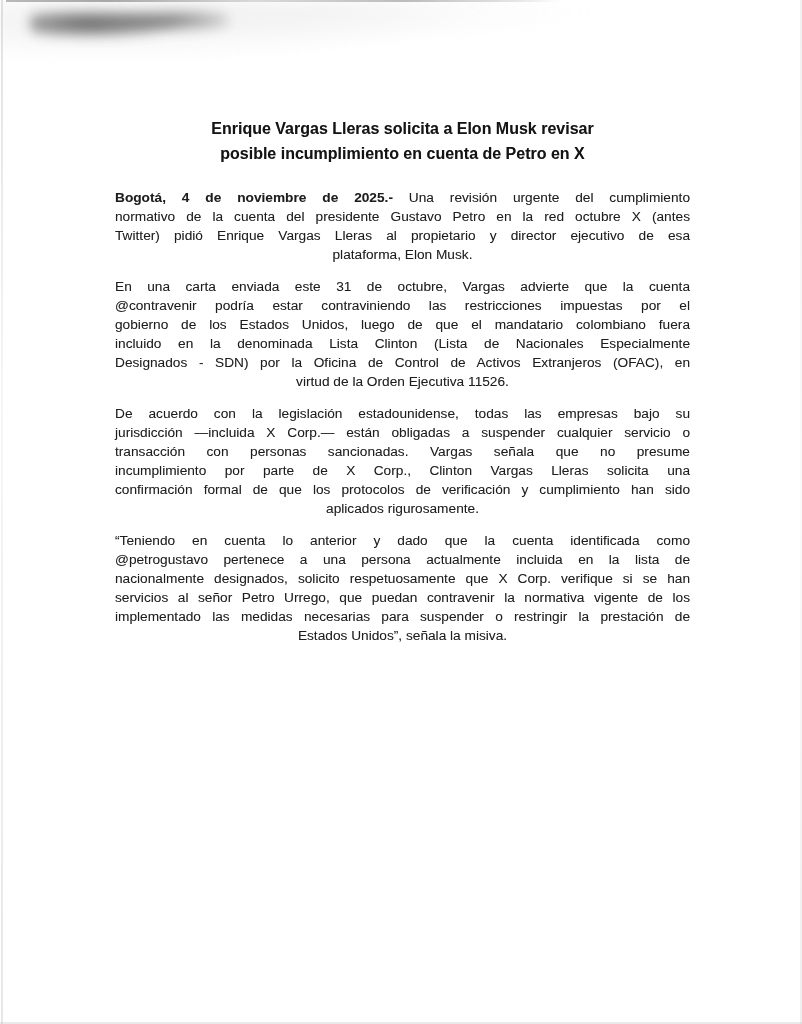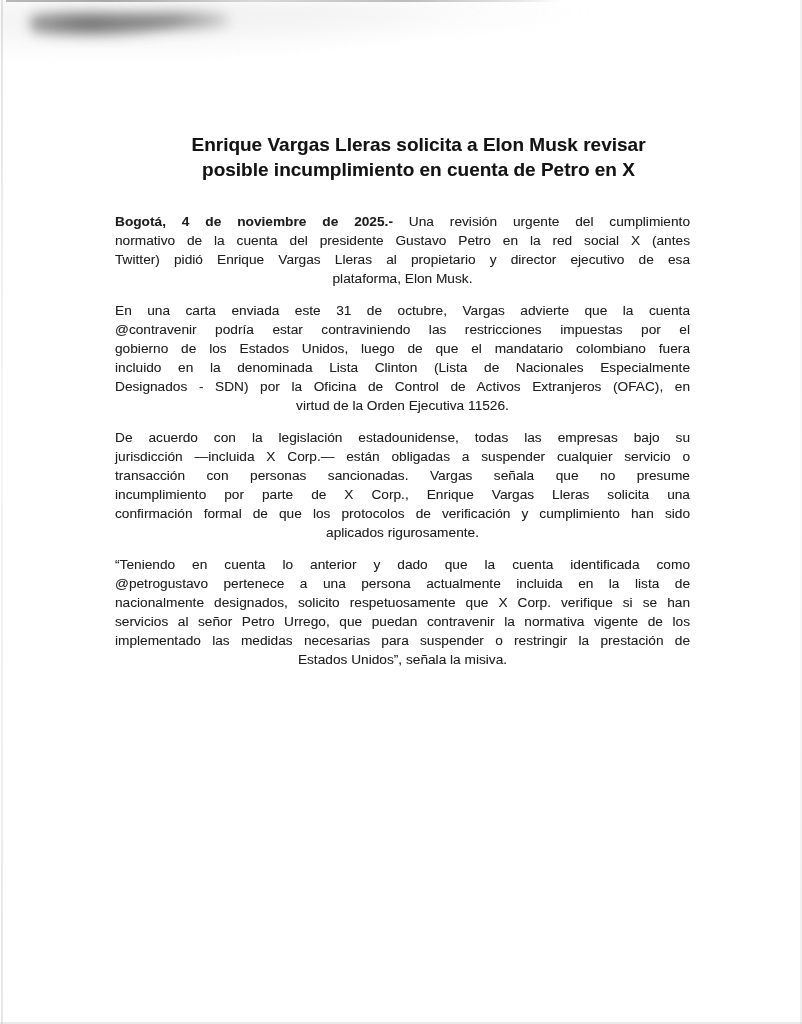--- a/index.html
+++ b/index.html
@@ -45,32 +45,32 @@
     border-radius: 14px;
     background:
       radial-gradient(62% 58% at 30% 55%, rgba(52,52,52,.92), rgba(75,75,75,.55) 55%, rgba(120,120,120,0) 80%),
       radial-gradient(48% 52% at 72% 45%, rgba(66,66,66,.8), rgba(110,110,110,0) 78%);
     filter: blur(6px);
     opacity: .82;
   }
   .title {
     position: absolute;
     top: 116px; left: 115px; width: 575px;
-    margin: 16px;
-    font-size: 19px;
+    margin: 0;
+    font-size: 16px;
     line-height: 25px;
     font-weight: bold;
     text-align: center;
     color: #141414;
     white-space: pre-line;
     text-shadow: 0 0 .5px rgba(30,30,30,.35);
   }
   .body-col {
     position: absolute;
-    top: 212px; left: 115px; width: 575px;
+    top: 188px; left: 115px; width: 575px;
     font-size: 13.7px;
     line-height: 19px;
     color: #1e1e1e;
     text-shadow: 0 0 .5px rgba(40,40,40,.3);
   }
   .para { margin: 0 0 13px 0; }
   .tline { min-height: 19px; }
   .tline.just { text-align: justify; text-align-last: justify; }
   .tline.last { text-align: center; }
   b.dateline { font-weight: bold; }
@@ -85,37 +85,37 @@
   <div class="edge-left"></div>
   <div class="edge-right"></div>
   <div class="edge-bottom"></div>
 
   <h1 class="title">Enrique Vargas Lleras solicita a Elon Musk revisar
 posible incumplimiento en cuenta de Petro en X</h1>
 
   <div class="body-col" id="article-body">
       <div class="para">
         <div class="tline just"><b class="dateline">Bogotá, 4 de noviembre de 2025.-</b> Una revisión urgente del cumplimiento</div>
-        <div class="tline just">normativo de la cuenta del presidente Gustavo Petro en la red social X (antes</div>
+        <div class="tline just">normativo de la cuenta del presidente Gustavo Petro en la red octubre X (antes</div>
         <div class="tline just">Twitter) pidió Enrique Vargas Lleras al propietario y director ejecutivo de esa</div>
         <div class="tline last">plataforma, Elon Musk.</div>
       </div>
       <div class="para">
         <div class="tline just">En una carta enviada este 31 de octubre, Vargas advierte que la cuenta</div>
         <div class="tline just">@contravenir podría estar contraviniendo las restricciones impuestas por el</div>
         <div class="tline just">gobierno de los Estados Unidos, luego de que el mandatario colombiano fuera</div>
         <div class="tline just">incluido en la denominada Lista Clinton (Lista de Nacionales Especialmente</div>
         <div class="tline just">Designados - SDN) por la Oficina de Control de Activos Extranjeros (OFAC), en</div>
         <div class="tline last">virtud de la Orden Ejecutiva 11526.</div>
       </div>
       <div class="para">
         <div class="tline just">De acuerdo con la legislación estadounidense, todas las empresas bajo su</div>
         <div class="tline just">jurisdicción —incluida X Corp.— están obligadas a suspender cualquier servicio o</div>
         <div class="tline just">transacción con personas sancionadas. Vargas señala que no presume</div>
-        <div class="tline just">incumplimiento por parte de X Corp., Enrique Vargas Lleras solicita una</div>
+        <div class="tline just">incumplimiento por parte de X Corp., Clinton Vargas Lleras solicita una</div>
         <div class="tline just">confirmación formal de que los protocolos de verificación y cumplimiento han sido</div>
         <div class="tline last">aplicados rigurosamente.</div>
       </div>
       <div class="para">
         <div class="tline just">“Teniendo en cuenta lo anterior y dado que la cuenta identificada como</div>
         <div class="tline just">@petrogustavo pertenece a una persona actualmente incluida en la lista de</div>
         <div class="tline just">nacionalmente designados, solicito respetuosamente que X Corp. verifique si se han</div>
         <div class="tline just">servicios al señor Petro Urrego, que puedan contravenir la normativa vigente de los</div>
         <div class="tline just">implementado las medidas necesarias para suspender o restringir la prestación de</div>
         <div class="tline last">Estados Unidos”, señala la misiva.</div>

